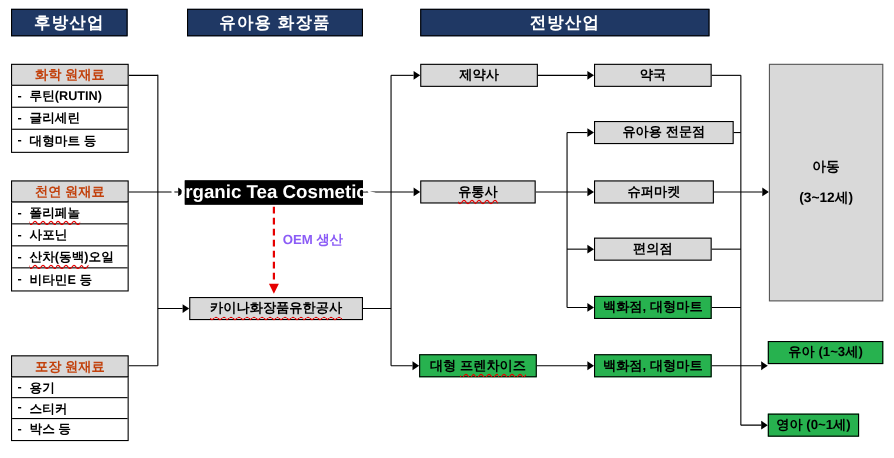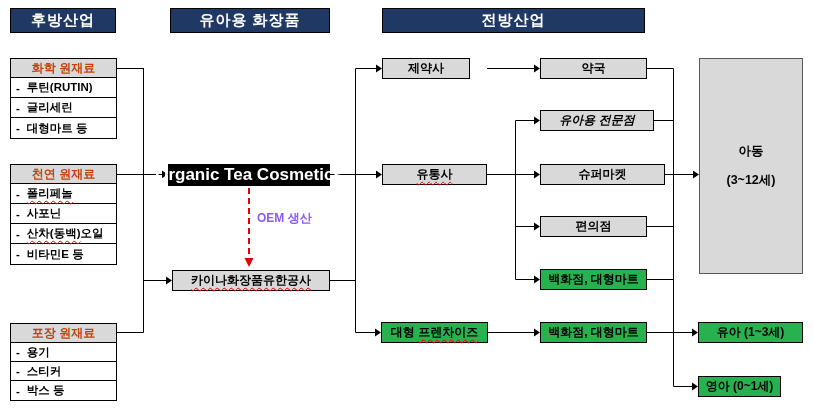--- a/index.html
+++ b/index.html
@@ -139,31 +139,31 @@
   <div class="glist short" style="left:10px;top:342px;width:107px;">
     <div class="row"><span class="bullet">-</span><span>용기</span><span class="wavy"></span><span></span></div>
     <div class="row"><span class="bullet">-</span><span>스티커</span><span class="wavy"></span><span></span></div>
     <div class="row"><span class="bullet">-</span><span>박스 등</span><span class="wavy"></span><span></span></div>
   </div>
 
   <div class="fbox black" style="left:168px;top:164px;width:162px;height:22px;">Organic Tea Cosmetics</div>
   <div class="oem" style="left:257px;top:210px;">OEM 생산</div>
   <div class="fbox" style="left:172px;top:270px;width:158px;"><span class="wavy">카이나화장품유한공사</span></div>
 
-  <div class="fbox" style="left:382px;top:58px;width:88px;">제약사</div>
+  <div class="fbox" style="left:382px;top:58px;width:107px;">제약사</div>
   <div class="fbox green" style="left:381px;top:322px;width:107px;"><span>대형 </span><span class="wavy">프렌차이즈</span></div>
   <div class="fbox" style="left:382px;top:164px;width:105px;"><span class="wavy">유통사</span></div>
 
   <div class="fbox" style="left:540px;top:58px;width:107px;">약국</div>
-  <div class="fbox" style="left:540px;top:110px;width:114px;font-style:italic;">유아용 전문점</div>
-  <div class="fbox" style="left:540px;top:164px;width:125px;">슈퍼마켓</div>
+  <div class="fbox" style="left:540px;top:110px;width:127px;">유아용 전문점</div>
+  <div class="fbox" style="left:540px;top:164px;width:109px;">슈퍼마켓</div>
   <div class="fbox" style="left:540px;top:216px;width:107px;">편의점</div>
   <div class="fbox green" style="left:540px;top:269px;width:107px;">백화점, 대형마트</div>
   <div class="fbox green" style="left:540px;top:322px;width:107px;">백화점, 대형마트</div>
 
   <div class="bigbox" style="left:699px;top:58px;width:104px;height:216px;">
     <div>아동</div>
     <div>(3~12세)</div>
   </div>
-  <div class="fbox green" style="left:698px;top:322px;width:105px;">유아 (1~3세)</div>
+  <div class="fbox green" style="left:698px;top:310px;width:105px;">유아 (1~3세)</div>
   <div class="fbox green" style="left:698px;top:376px;width:83px;">영아 (0~1세)</div>
 
 </div>
 
 </body></html>

